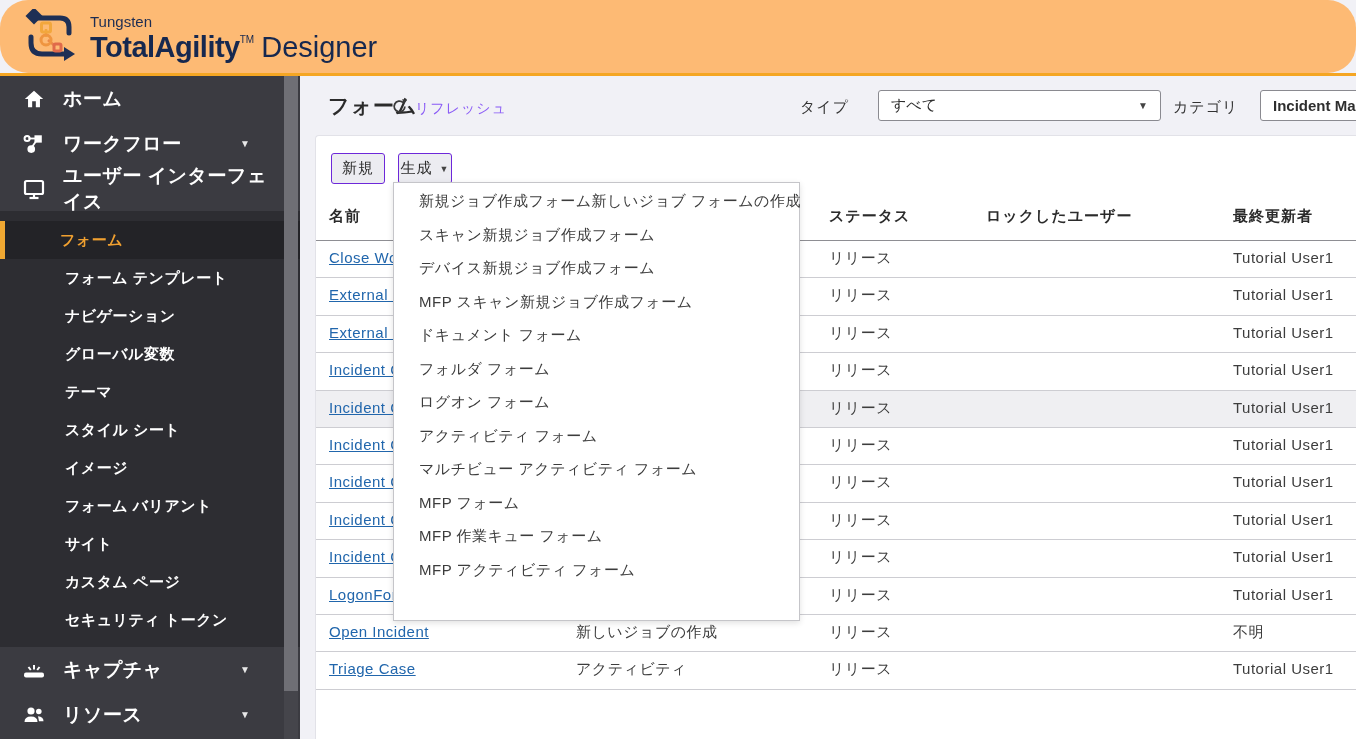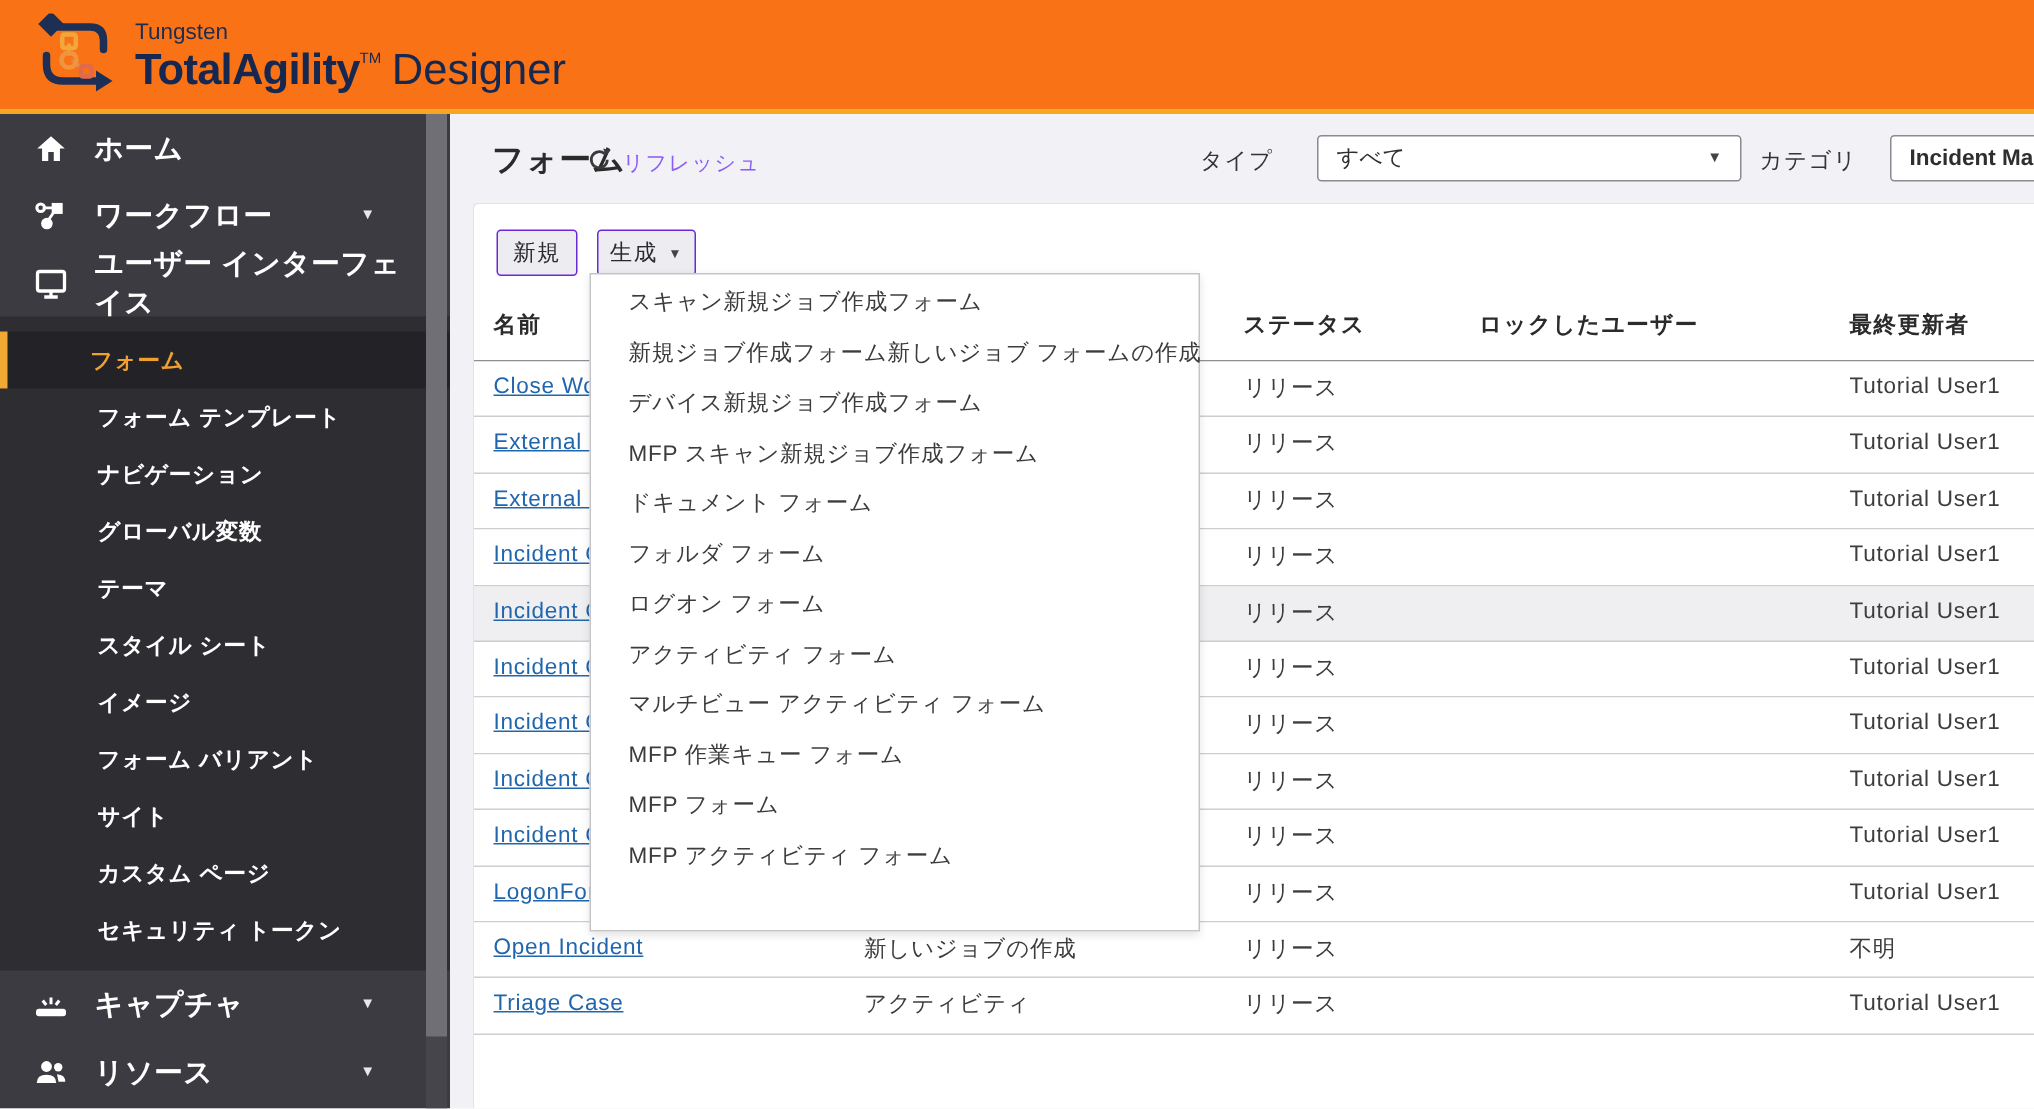--- a/index.html
+++ b/index.html
@@ -1,20 +1,20 @@
 <!DOCTYPE html>
 <html><head>
 <meta charset="utf-8">
 <style>
   * { margin:0; padding:0; box-sizing:border-box; }
   html,body { width:1356px; height:739px; overflow:hidden; }
   body { font-family:"Liberation Sans","DejaVu Sans",sans-serif; background:#f1f1f6; position:relative; }
 
   
-  .topbar { position:absolute; top:0; left:0; width:1356px; height:73px; background:#f97316; z-index:30; }
+  .topbar { position:absolute; top:0; left:0; width:1356px; height:73px; background:#fdba74; z-index:30;border-radius:28px; }
   .logo-wrap { position:absolute; left:22px; top:9px; display:flex; align-items:center; gap:10px; }
   .logo-text .brand-pre { font-size:15px; color:#1d2d52; display:block; margin-bottom:1px; }
   .brand-line { display:flex; align-items:flex-start; }
   .brand-main { font-size:29px; font-weight:bold; color:#16284f; letter-spacing:-0.5px; }
   .brand-tm { font-size:10px; color:#16284f; margin-top:3px; }
   .brand-suffix { font-size:29px; color:#16284f; margin-left:7px; font-weight:400; }
   .accent-line { position:absolute; top:73px; left:0; width:1356px; height:3px; background:#f5a623; z-index:31; }
 
   
   .sidebar { position:absolute; top:76px; left:0; width:300px; bottom:0; background:#3b3b41; z-index:20; }
@@ -40,21 +40,21 @@
   .cat-label { left:873px; }
   .select-box { position:absolute; top:14px; height:31px; background:#ffffff; border:1px solid #8a8a90; border-radius:3px; display:flex; align-items:center; padding:0 12px; font-size:15px; color:#2e2e2e; cursor:pointer; }
   .type-select { left:578px; width:283px; }
   .type-select .sel-caret { margin-left:auto; font-size:10px; color:#444444; }
   .cat-select { left:960px; width:400px; font-weight:600; }
 
   
   .panel { position:absolute; top:59px; left:15px; right:0; bottom:0; background:#ffffff; border:1px solid #e2e2e8; border-right:none; border-bottom:none; border-radius:4px 0 0 0; }
   .btn { position:absolute; top:17px; height:31px; background:#ececf1; border:1px solid #6d28d9; border-radius:3px; font-size:15px; color:#2b2b2b; display:flex; align-items:center; justify-content:center; cursor:pointer; letter-spacing:1px; font-family:inherit; }
   .btn-new { left:15px; width:54px; }
-  .btn-generate { left:82px; width:66px; gap:7px; }
+  .btn-generate { left:82px; width:54px; gap:7px; }
   .btn-generate .sel-caret { font-size:9px; color:#444444; }
 
   
   .table { position:absolute; top:58px; left:0; right:0; }
   .thead { position:relative; height:47px; border-bottom:1px solid #8e8e93; }
   .th { position:absolute; top:13px; font-size:15px; font-weight:bold; color:#2b2b2b; letter-spacing:1px; }
   .trow { position:relative; height:37.4px; border-bottom:1px solid #cdcdd2; background:#ffffff; }
   .trow.hl { background:#efeff2; }
   .td { position:absolute; top:8px; font-size:15px; color:#3d3d3d; white-space:nowrap; letter-spacing:0.5px; }
   .col-name { left:13px; }
@@ -345,28 +345,28 @@
             <span class="td col-locked"></span>
             <span class="td col-updated">Tutorial User1</span>
           </div>
         </div>
     </div>
   </div>
 
   <div class="gen-menu">
 
       <div class="menu-item">
+        <span>新規ジョブ作成フォーム新しいジョブ フォームの作成</span>
+      </div>
+
+      <div class="menu-item">
         <span>スキャン新規ジョブ作成フォーム</span>
       </div>
 
       <div class="menu-item">
-        <span>新規ジョブ作成フォーム新しいジョブ フォームの作成</span>
-      </div>
-
-      <div class="menu-item">
         <span>デバイス新規ジョブ作成フォーム</span>
       </div>
 
       <div class="menu-item">
         <span>MFP スキャン新規ジョブ作成フォーム</span>
       </div>
 
       <div class="menu-item">
         <span>ドキュメント フォーム</span>
       </div>
@@ -382,24 +382,24 @@
       <div class="menu-item">
         <span>アクティビティ フォーム</span>
       </div>
 
 
       <div class="menu-item">
         <span>マルチビュー アクティビティ フォーム</span>
       </div>
 
       <div class="menu-item">
+        <span>MFP フォーム</span>
+      </div>
+
+      <div class="menu-item">
         <span>MFP 作業キュー フォーム</span>
       </div>
 
       <div class="menu-item">
-        <span>MFP フォーム</span>
-      </div>
-
-      <div class="menu-item">
         <span>MFP アクティビティ フォーム</span>
       </div>
     </div>
 </main>
 
 </body></html>

